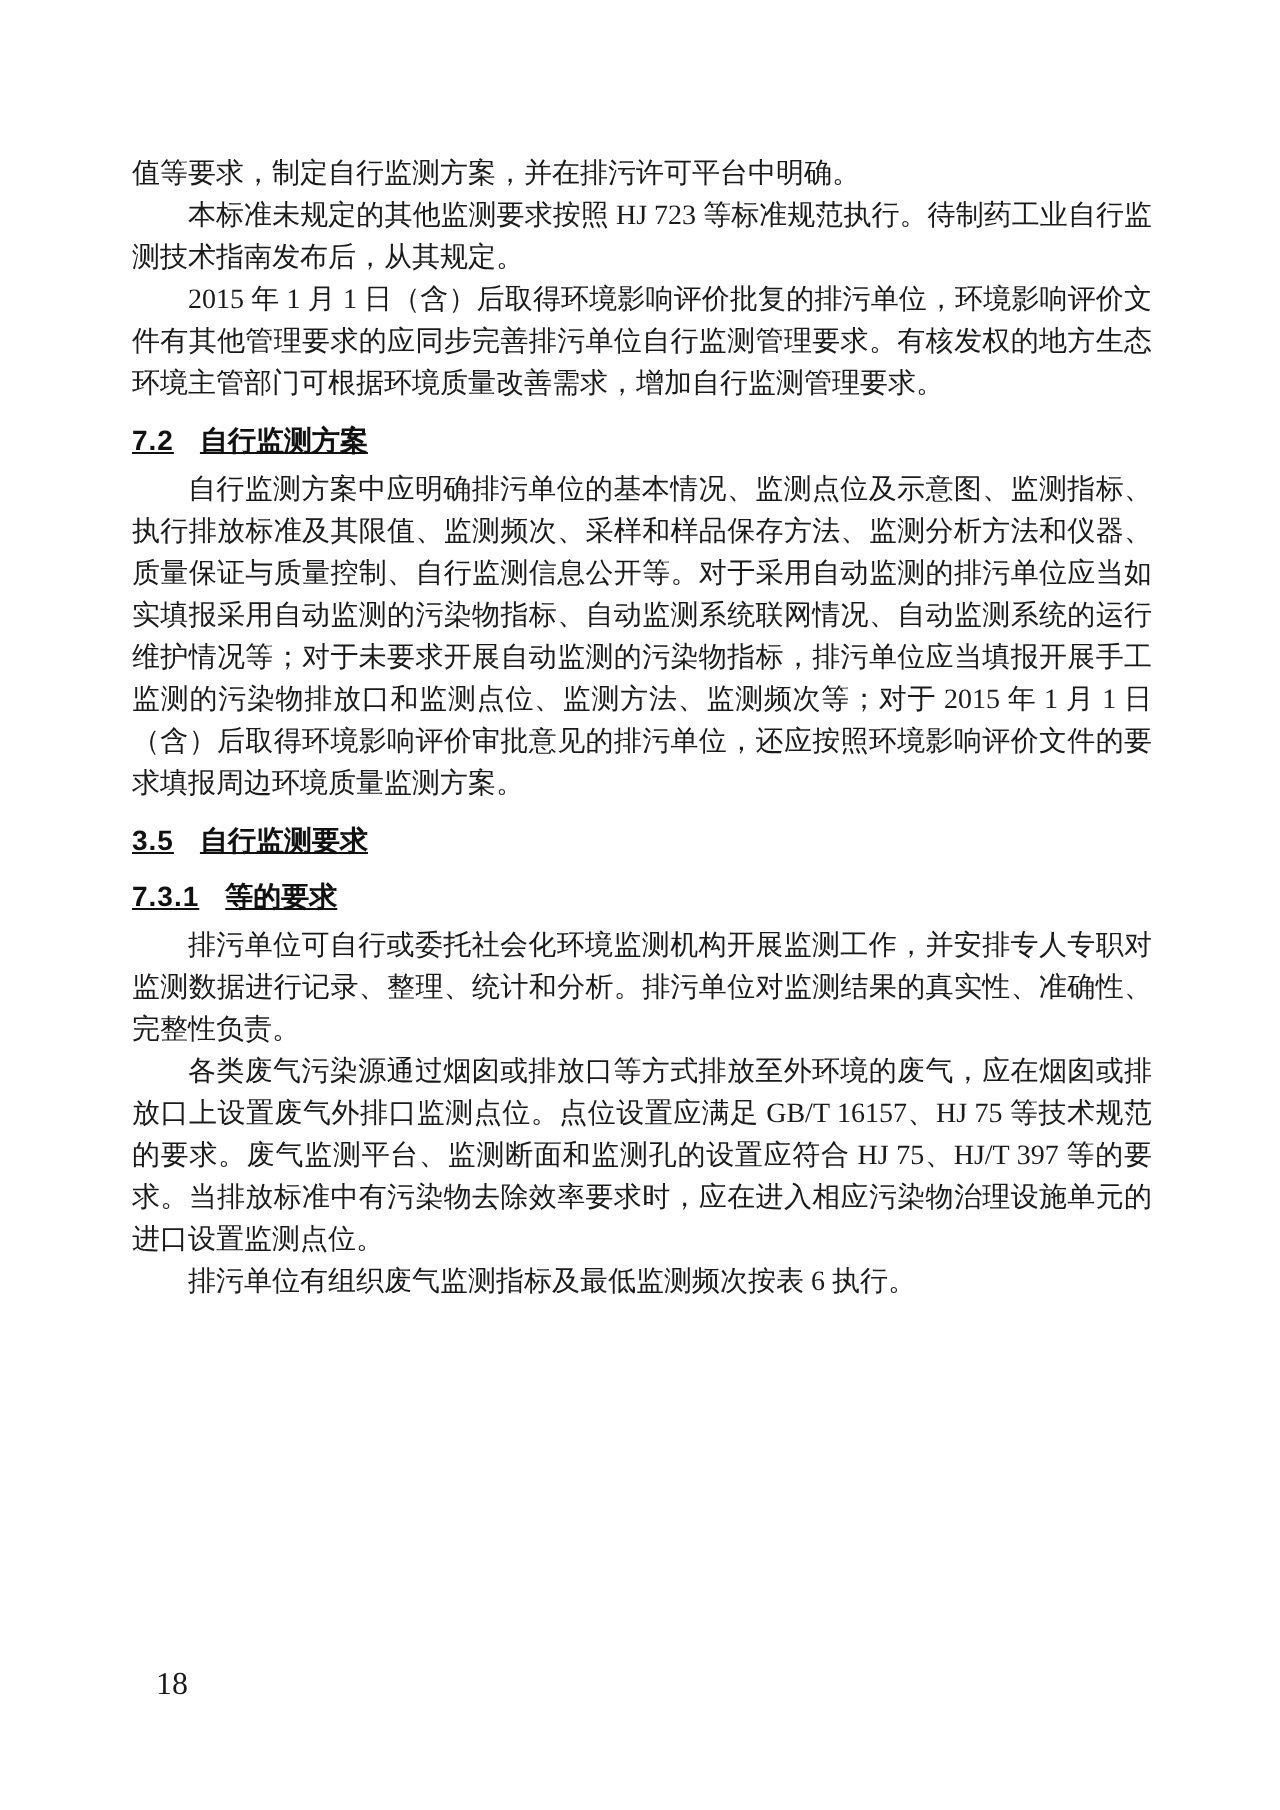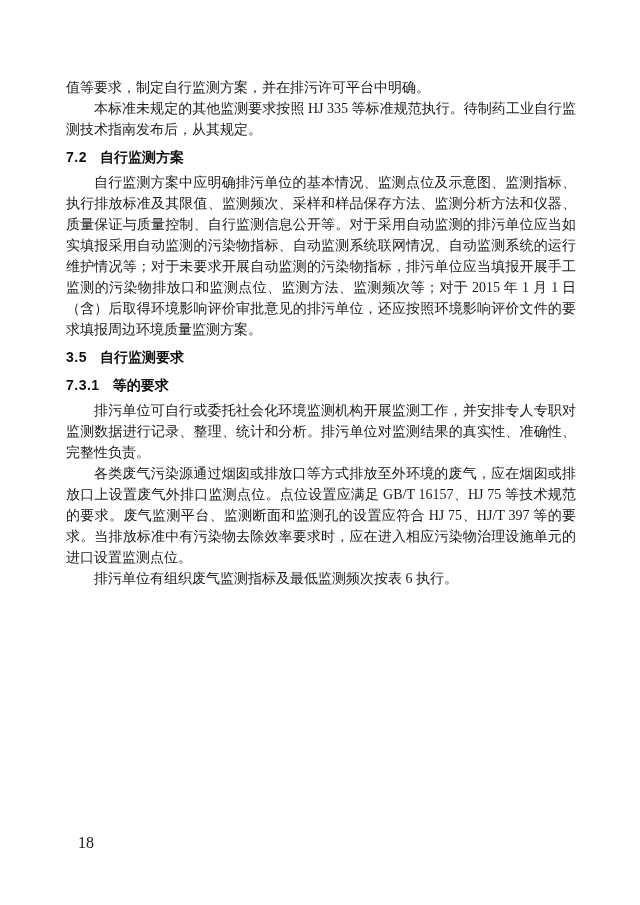--- a/index.html
+++ b/index.html
@@ -35,20 +35,21 @@
   }
   .heading {
     font-family: "Liberation Sans", "DejaVu Sans", sans-serif;
     font-weight: bold;
     font-size: 14px;
     line-height: 21px;
     text-align: left;
     text-indent: 0;
     margin: 7px 0 4px 0;
     color: #111111;
+    text-decoration: underline;
   }
   .heading .sec-num {
     margin-right: 13px;
     letter-spacing: 0.5px;
   }
   .page-number {
     position: absolute;
     left: 78px;
     top: 836px;
     font-size: 16px;
@@ -58,22 +59,23 @@
   }
 </style>
 </head>
 <body>
 
 <div class="page">
   <div class="content">
 
     <p class="noindent">值等要求，制定自行监测方案，并在排污许可平台中明确。</p>
 
-    <p>本标准未规定的其他监测要求按照 HJ 335 等标准规范执行。待制药工业自行监测技术指南发布后，从其规定。</p>
+    <p>本标准未规定的其他监测要求按照 HJ 723 等标准规范执行。待制药工业自行监测技术指南发布后，从其规定。</p>
 
+    <p>2015 年 1 月 1 日（含）后取得环境影响评价批复的排污单位，环境影响评价文件有其他管理要求的应同步完善排污单位自行监测管理要求。有核发权的地方生态环境主管部门可根据环境质量改善需求，增加自行监测管理要求。</p>
 
     <h2 class="heading">
       <span class="sec-num">7.2</span><span>自行监测方案</span>
     </h2>
 
     <p>自行监测方案中应明确排污单位的基本情况、监测点位及示意图、监测指标、执行排放标准及其限值、监测频次、采样和样品保存方法、监测分析方法和仪器、质量保证与质量控制、自行监测信息公开等。对于采用自动监测的排污单位应当如实填报采用自动监测的污染物指标、自动监测系统联网情况、自动监测系统的运行维护情况等；对于未要求开展自动监测的污染物指标，排污单位应当填报开展手工监测的污染物排放口和监测点位、监测方法、监测频次等；对于 2015 年 1 月 1 日（含）后取得环境影响评价审批意见的排污单位，还应按照环境影响评价文件的要求填报周边环境质量监测方案。</p>
 
     <h2 class="heading">
       <span class="sec-num">3.5</span><span>自行监测要求</span>
     </h2>

